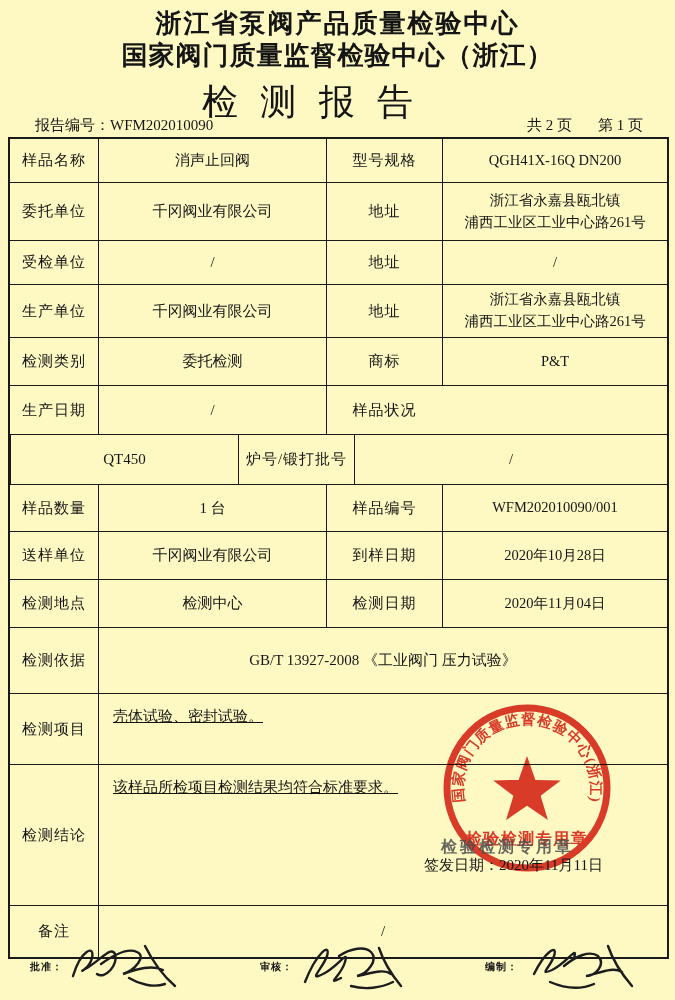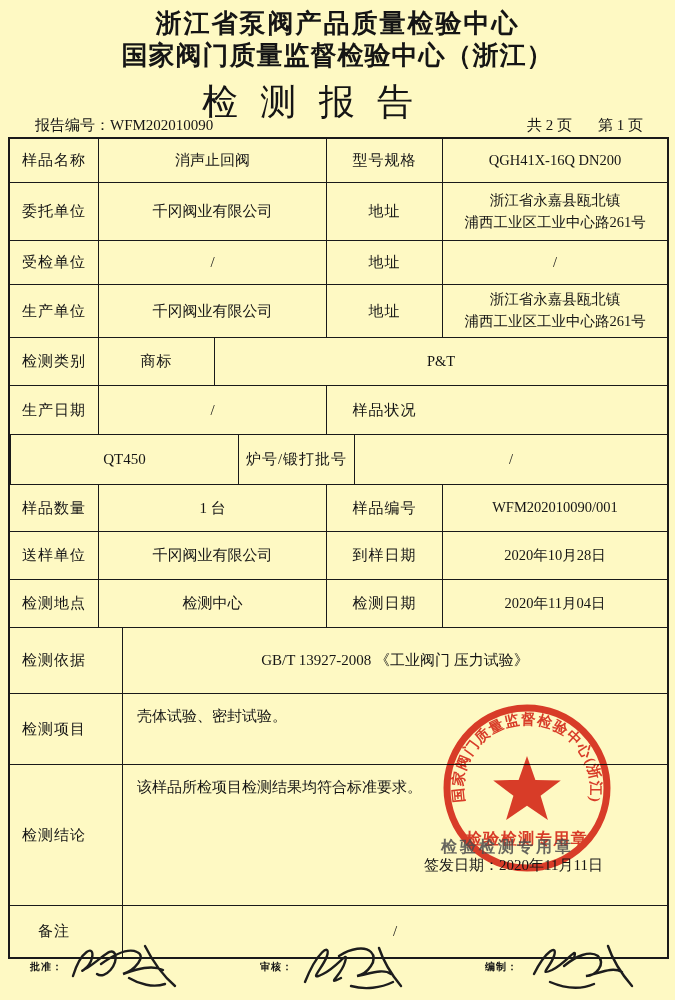--- a/index.html
+++ b/index.html
@@ -17,23 +17,23 @@
   .tbl{position:absolute;top:137px;left:8px;width:657px;border:2px solid #1a1a1a;}
   .row{display:flex;border-top:1.5px solid #1a1a1a;}
   .row:first-child{border-top:none;}
   .cell{display:flex;align-items:center;justify-content:center;box-sizing:border-box;
         text-align:center;font-size:15px;white-space:pre-line;line-height:1.5;}
   .c1{width:88px;}
   .c2{width:228px;border-left:1.5px solid #1a1a1a;}
   .c3{width:116px;border-left:1.5px solid #1a1a1a;}
   .c4{flex:1;border-left:1.5px solid #1a1a1a;font-size:14.5px;}
   .lab{letter-spacing:1px;}
-  .span-val{flex:1;border-left:1.5px solid #1a1a1a;box-sizing:border-box;font-size:15px;margin-left:24px;}
+  .span-val{flex:1;border-left:1.5px solid #1a1a1a;box-sizing:border-box;font-size:15px;}
   .center{display:flex;align-items:center;justify-content:center;text-align:center;}
-  .topleft{padding:13px 0 0 14px;text-align:left;}
+  .topleft{padding:13px 0 0 14px;text-align:left;text-decoration:underline;}
   .stamp{position:absolute;left:437px;top:698px;width:180px;height:180px;
          opacity:0.9;mix-blend-mode:multiply;pointer-events:none;}
   .stamp-overlay{position:absolute;left:441px;top:837px;width:160px;color:#4d4d4d;
          font-size:16px;font-weight:bold;letter-spacing:3px;opacity:.85;}
   .sign-date{position:absolute;left:424px;top:856px;font-size:15px;}
   .footer{position:absolute;top:938px;left:30px;right:30px;display:flex;
           justify-content:space-between;align-items:flex-start;}
   .sig-group{display:flex;align-items:flex-start;}
   .sig-label{font-size:10px;font-weight:bold;margin-top:22px;letter-spacing:1px;}
   .sig-svg{margin-left:2px;}
@@ -75,20 +75,21 @@
     </div>
     <div class="row" style="height:52px">
       <div class="cell c1 lab">生产单位</div>
       <div class="cell c2">千冈阀业有限公司</div>
       <div class="cell c3 lab">地址</div>
       <div class="cell c4">浙江省永嘉县瓯北镇
 浦西工业区工业中心路261号</div>
     </div>
     <div class="row" style="height:47px">
       <div class="cell c1 lab">检测类别</div>
+      <div class="cell c2">委托检测</div>
       <div class="cell c3 lab">商标</div>
       <div class="cell c4">P&amp;T</div>
     </div>
     <div class="row" style="height:48px">
       <div class="cell c1 lab">生产日期</div>
       <div class="cell c2">/</div>
       <div class="cell c3 lab">样品状况</div>
     </div>
     <div class="row" style="height:49px">
       <div class="cell c2">QT450</div>

